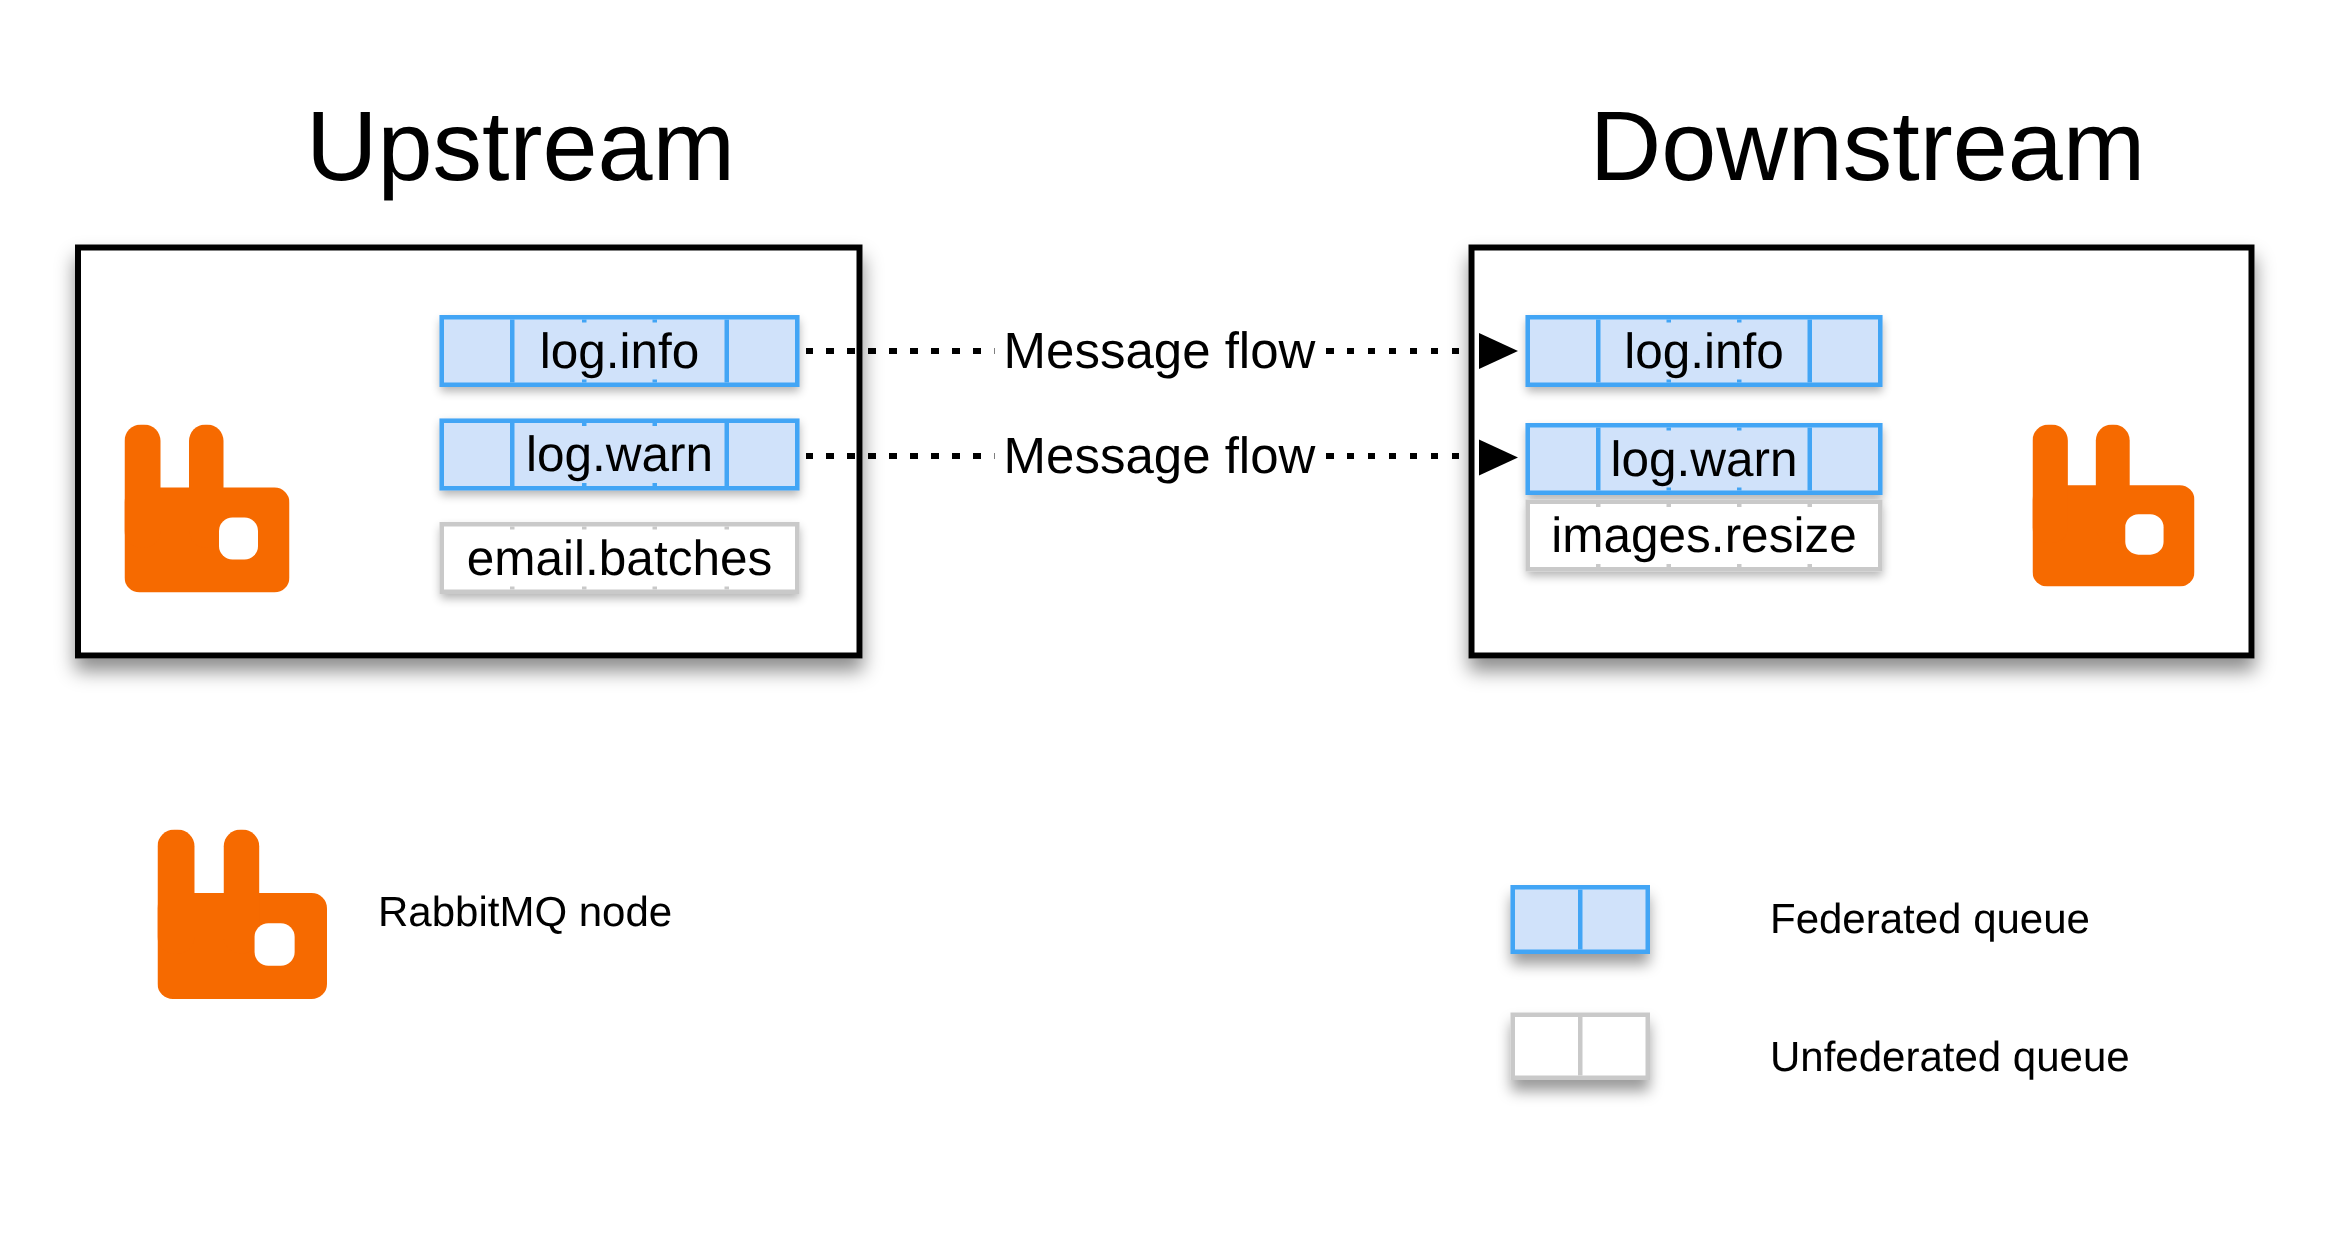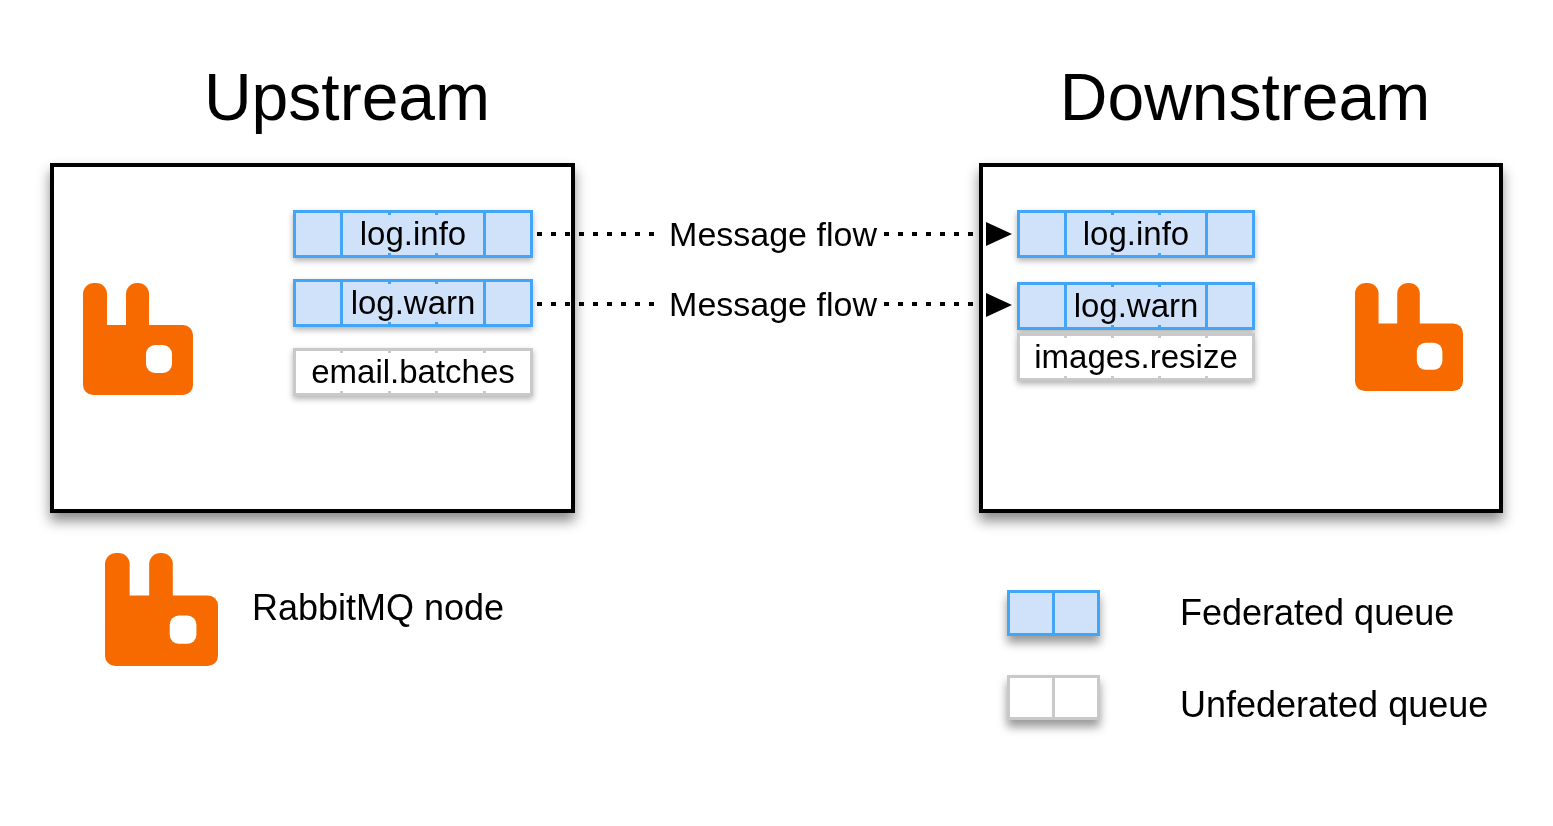--- a/index.html
+++ b/index.html
@@ -10,21 +10,21 @@
 
   
   .big-title{
     position:absolute;width:500px;text-align:center;
     font-size:66px;line-height:70px;font-weight:400;color:var(--ink,#000);
     white-space:nowrap;
   }
 
   
   .broker-box{
-    position:absolute;width:525px;height:350px;box-sizing:border-box;
+    position:absolute;width:525px;height:276px;box-sizing:border-box;
     background:#fff;border:4px solid var(--ink,#000);
     box-shadow:0 8px 12px rgba(0,0,0,.45);
   }
 
   
   .queue{
     position:absolute;box-sizing:border-box;
     border:3px solid;display:flex;align-items:center;justify-content:center;
     box-shadow:0 3px 6px rgba(0,0,0,.30);
   }
@@ -56,21 +56,21 @@
     font-size:34px;line-height:34px;white-space:nowrap;color:var(--ink,#000);
   }
   .arrowhead{
     position:absolute;width:0;height:0;
     border-top:12px solid transparent;border-bottom:12px solid transparent;
     border-left:26px solid var(--ink,#000);
   }
 
   
   .legend-text{
-    position:absolute;width:460px;height:40px;font-size:36px;line-height:40px;
+    position:absolute;width:460px;height:40px;font-size:28px;line-height:40px;
     white-space:nowrap;color:var(--ink,#000);
   }
   .swatch{box-shadow:0 7px 9px rgba(0,0,0,.40);}
 </style>
 </head>
 <body>
 
 <div class="canvas">
 
   <div class="big-title" style="left:97px;top:62px;">Upstream</div>

